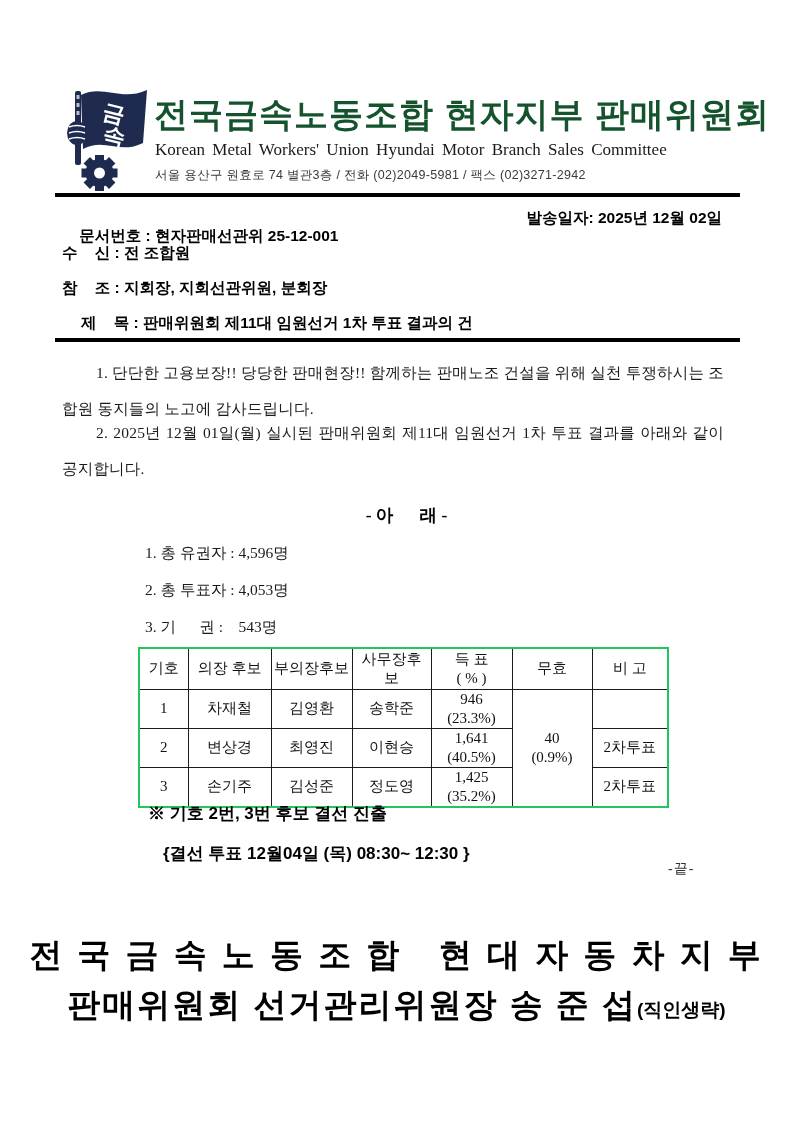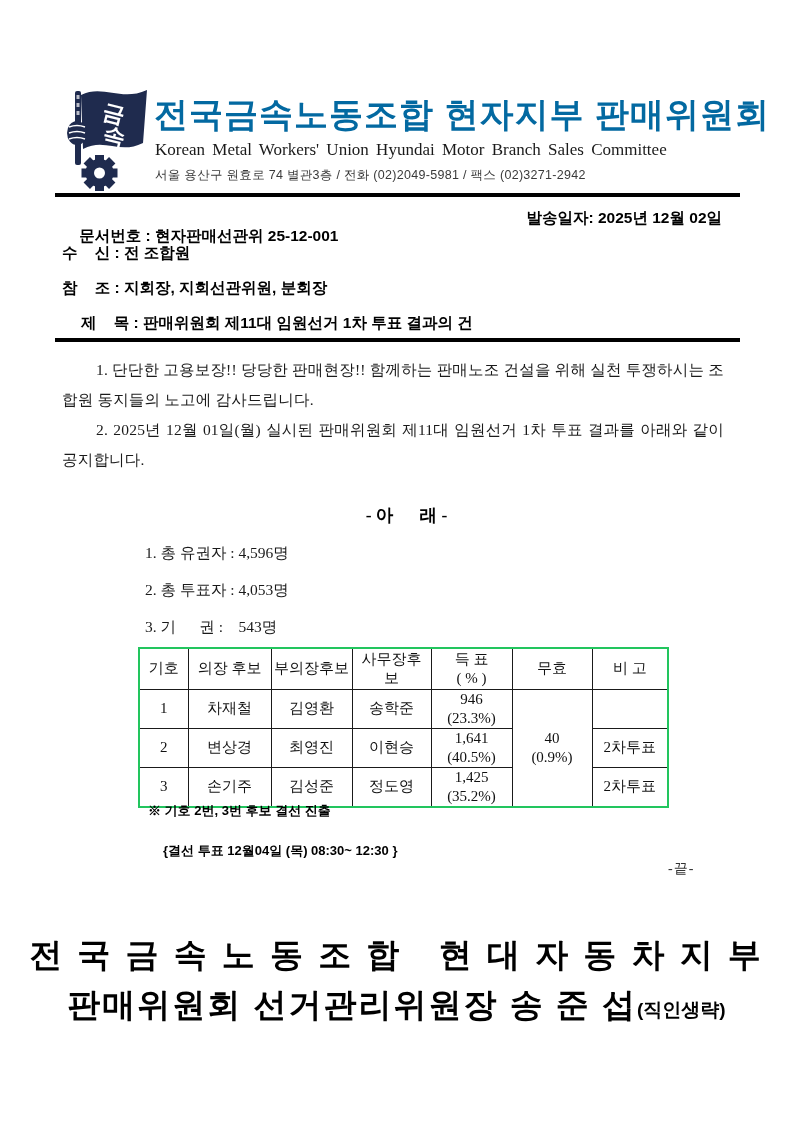--- a/index.html
+++ b/index.html
@@ -13,21 +13,21 @@
     overflow: hidden;
     font-family: "Liberation Serif", serif;
     color: #111;
   }
   
   .logo { position: absolute; left: 61px; top: 87px; width: 88px; height: 106px; }
   .org-title {
     position: absolute; left: 154px; top: 92px; width: 595px;
     font-family: "Liberation Sans", sans-serif;
     font-weight: bold; font-size: 34px; letter-spacing: 1px;
-    color: #0369a1; white-space: nowrap;
+    color: #14532d; white-space: nowrap;
   }
   .org-subtitle {
     position: absolute; left: 155px; top: 140px; width: 590px;
     font-family: "Liberation Serif", serif;
     font-size: 17px; color: #1a1a1a; word-spacing: 3px; white-space: nowrap;
   }
   .org-address {
     position: absolute; left: 155px; top: 167px;
     font-family: "Liberation Sans", sans-serif;
     font-size: 12.5px; color: #3a3a3a; letter-spacing: 0.3px; white-space: nowrap;
@@ -43,21 +43,21 @@
     white-space: pre;
   }
   .meta-1 { top: 208px; }
   .meta-2 { top: 243px; }
   .meta-3 { top: 278px; }
   .meta-4 { top: 313px; margin-left: 19px; }
   .send-date { position: absolute; right: 0; top: 0; white-space: pre; }
   
   .para {
     position: absolute; left: 62px; width: 662px;
-    font-size: 15.5px; line-height: 30px; text-align: justify;
+    font-size: 15.5px; line-height: 36px; text-align: justify;
     text-indent: 34px; color: #1a1a1a; letter-spacing: 0.2px;
   }
   .para-1 { top: 355px; }
   .para-2 { top: 415px; }
   .below-heading {
     position: absolute; left: 0; right: 0; top: 503px;
     text-align: center; font-weight: bold; font-size: 17.5px;
     white-space: pre; color: #000; margin-left: 20px;
   }
   .stat {
@@ -81,21 +81,21 @@
     white-space: pre-line; line-height: 19px;
     font-weight: normal; padding: 0 2px;
   }
   .result-table { border: 2px solid #22c55e; }
   .result-table .hdr-row td { height: 41px; }
   .result-table .data-row td { height: 39px; }
   
   .note-1, .note-2 {
     position: absolute;
     font-family: "Liberation Sans", sans-serif;
-    font-weight: bold; font-size: 13px; color: #000; white-space: pre;
+    font-weight: bold; font-size: 17px; color: #000; white-space: pre;
   }
   .note-1 { left: 148px; top: 802px; }
   .note-2 { left: 163px; top: 842px; }
   .end-mark {
     position: absolute; left: 668px; top: 860px;
     font-size: 14px; color: #333; letter-spacing: 1px;
   }
   
   .sig-line {
     position: absolute; left: 0; right: 0; text-align: center;

